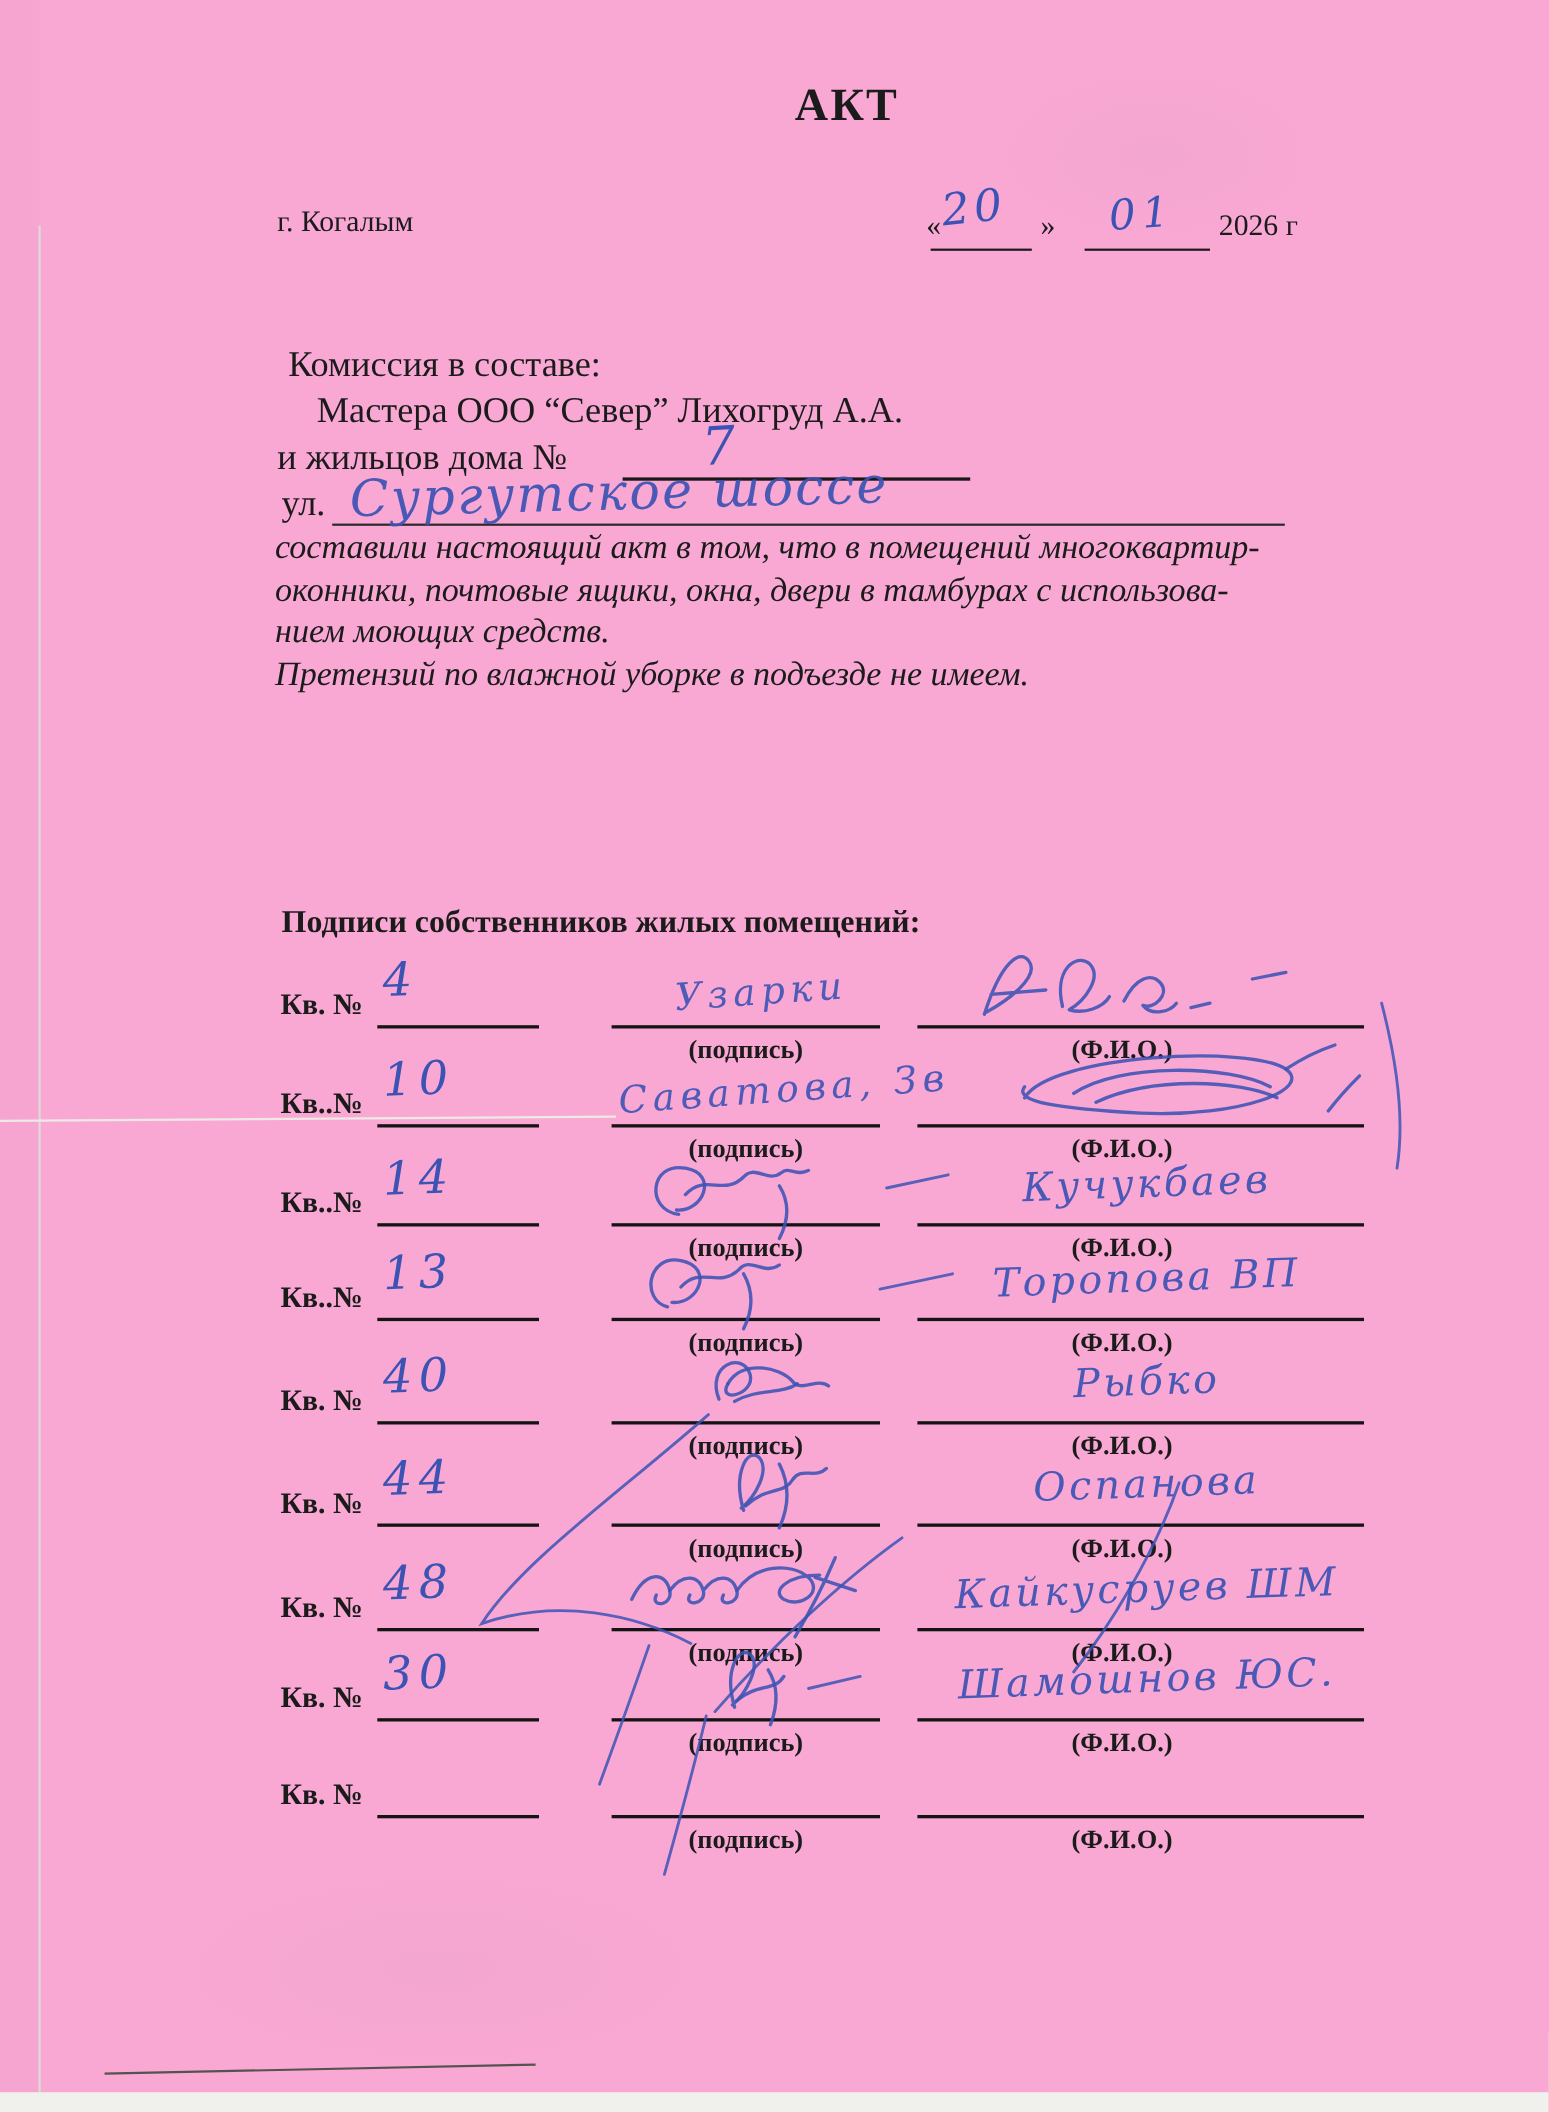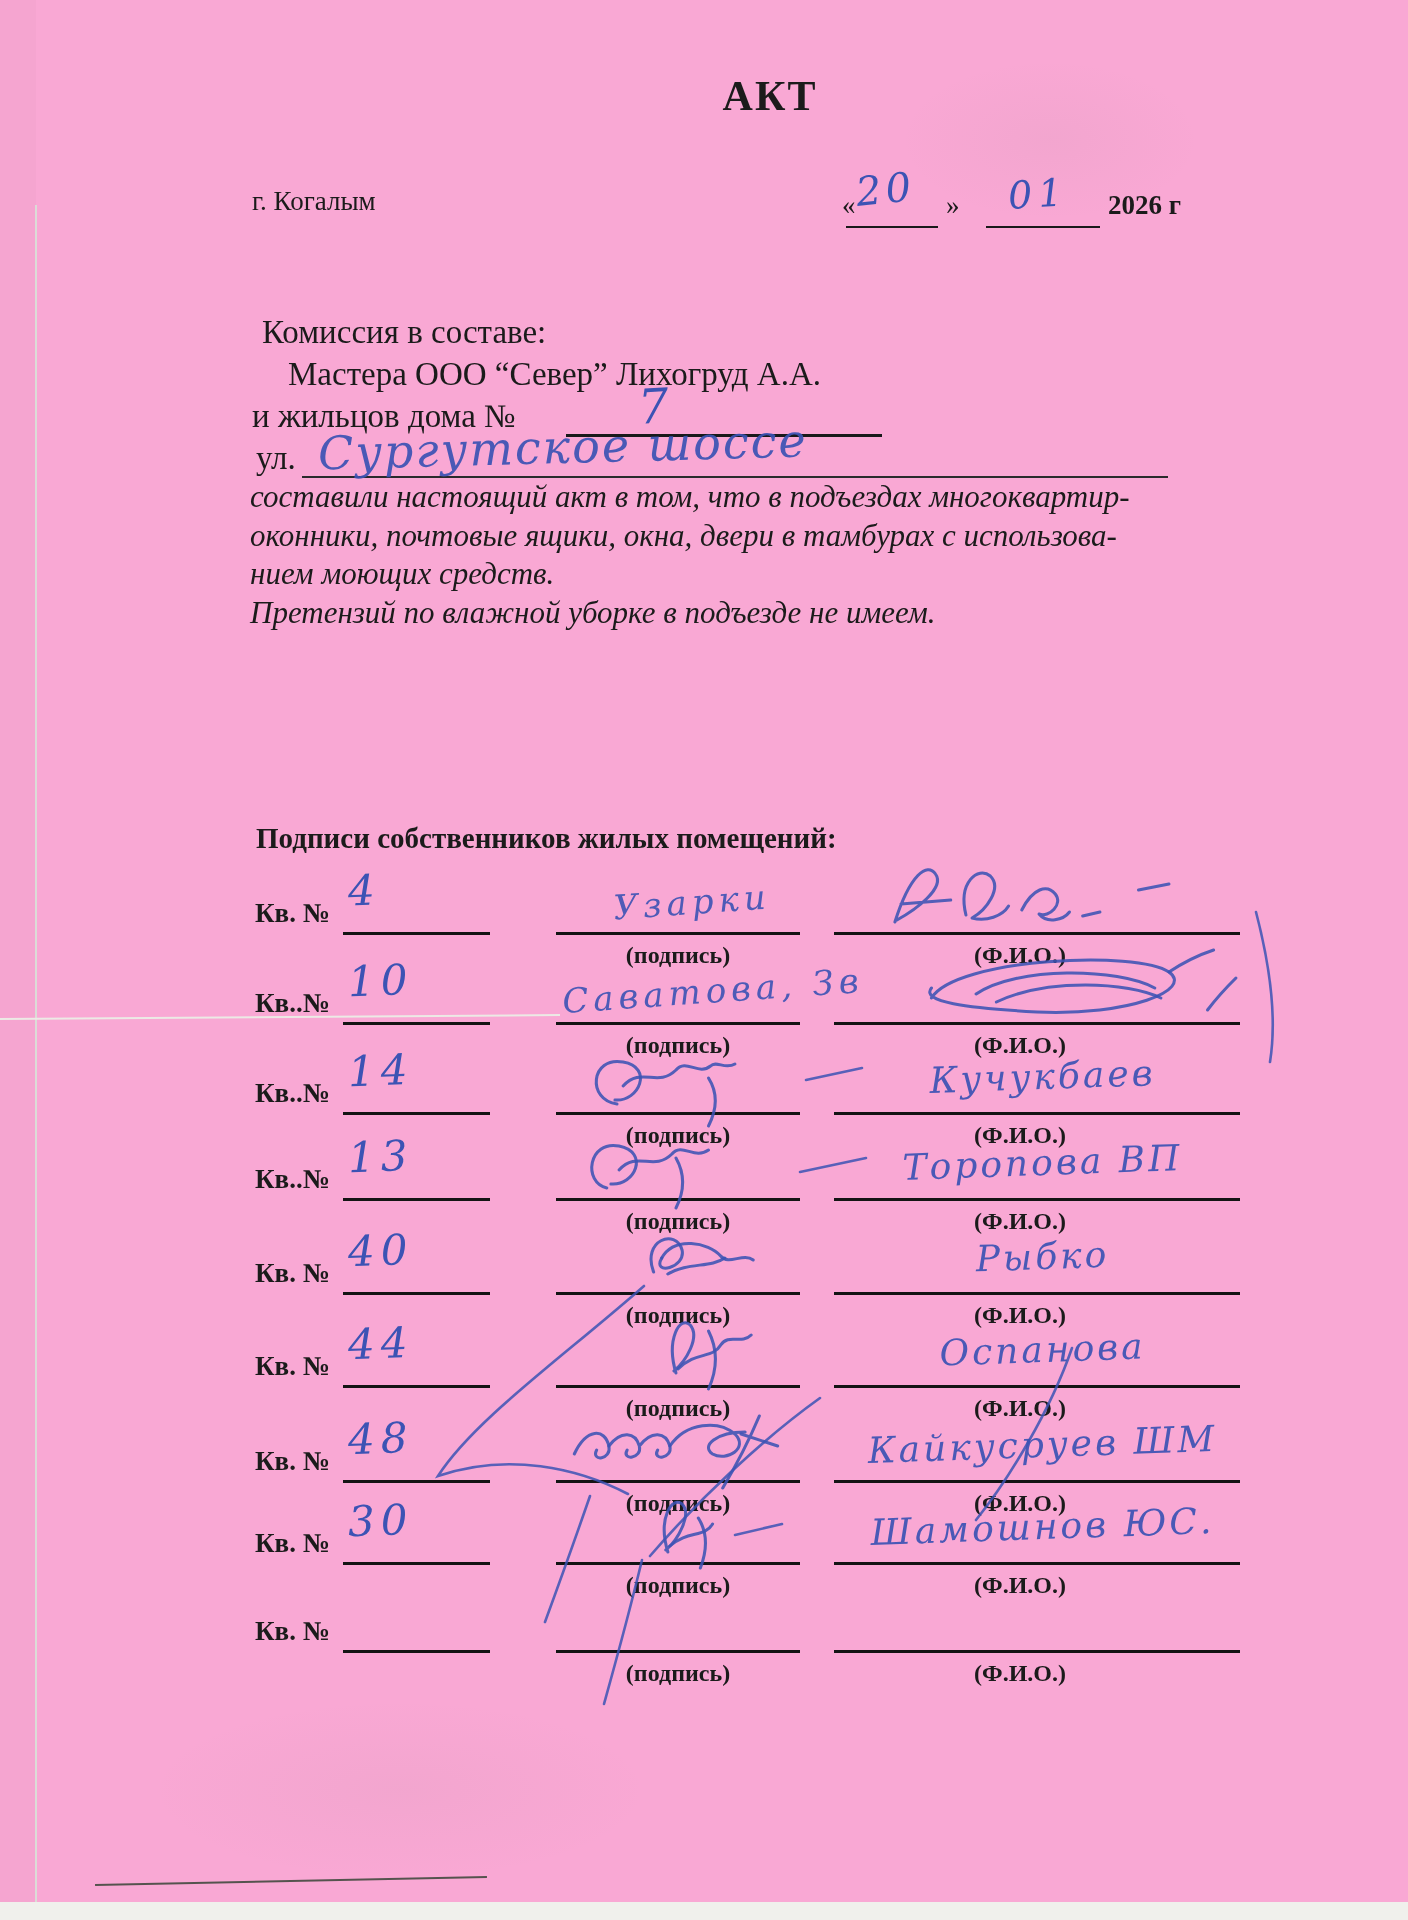--- a/index.html
+++ b/index.html
@@ -16,21 +16,21 @@
   .bottom-strip{position:absolute;left:0;top:1902px;width:100%;height:18px;background:#f0f0ec;}
   .blotch{position:absolute;border-radius:50%;background:radial-gradient(closest-side,rgba(120,120,110,.05),rgba(120,120,110,0));}
   
   .title{position:absolute;left:770px;top:72px;transform:translateX(-50%);
     font-size:42px;font-weight:bold;letter-spacing:2px;margin:0;}
   .city{position:absolute;left:252px;top:186px;font-size:27px;}
   .q{position:absolute;font-size:27px;top:190px;}
   .q1{left:842px;} .q2{left:946px;}
   .dline{position:absolute;top:226px;height:2px;background:#19191a;}
   .d1{left:846px;width:92px;} .d2{left:986px;width:114px;}
-  .year{position:absolute;left:1108px;top:190px;font-size:27px;font-weight:bold;}
+  .year{position:absolute;left:1108px;top:190px;font-size:27px;}
   .c-line{position:absolute;font-size:33px;white-space:nowrap;}
   .c1{left:262px;top:314px;} .c2{left:256px;top:356px;margin-left:32px;}
   .c3{left:252px;top:398px;} .c4{left:256px;top:440px;}
   .u-house{position:absolute;left:566px;top:434px;width:316px;height:2.5px;background:#19191a;}
   .u-street{position:absolute;left:302px;top:476px;width:866px;height:2px;background:#2a2a2c;}
   .body-par{position:absolute;left:250px;top:478px;font-size:31px;font-style:italic;line-height:38.5px;white-space:nowrap;}
   .sig-header{position:absolute;left:256px;top:822px;font-size:29px;font-weight:bold;}
   
   .hw{position:absolute;font-family:"DejaVu Serif","Liberation Serif",serif;font-style:italic;
       color:var(--ink,#3c53b4);white-space:nowrap;}
@@ -81,21 +81,21 @@
   <div class="c-line c1">Комиссия в составе:</div>
   <div class="c-line c2">Мастера  ООО “Север” Лихогруд А.А.</div>
   <div class="c-line c3">и  жильцов дома  №</div>
   <div class="u-house"></div>
   <span class="hw hw-house">7</span>
   <div class="c-line c4">ул.</div>
   <div class="u-street"></div>
   <span class="hw hw-street">Сургутское шоссе</span>
 
   <div class="body-par">
-    <div>составили настоящий акт в том, что в подъездах многоквартир-</div>
+    <div>составили настоящий акт в том, что в помещений многоквартир-</div>
     <div>оконники, почтовые ящики, окна, двери в тамбурах  с использова-</div>
     <div>нием моющих средств.</div>
     <div>Претензий по влажной уборке  в подъезде не имеем.</div>
   </div>
 
   <div class="sig-header">Подписи собственников жилых помещений:</div>
 
   <div id="rows-host">
       <div class="row" style="top: 854px;">
     <span class="kv">Кв.  №</span>

